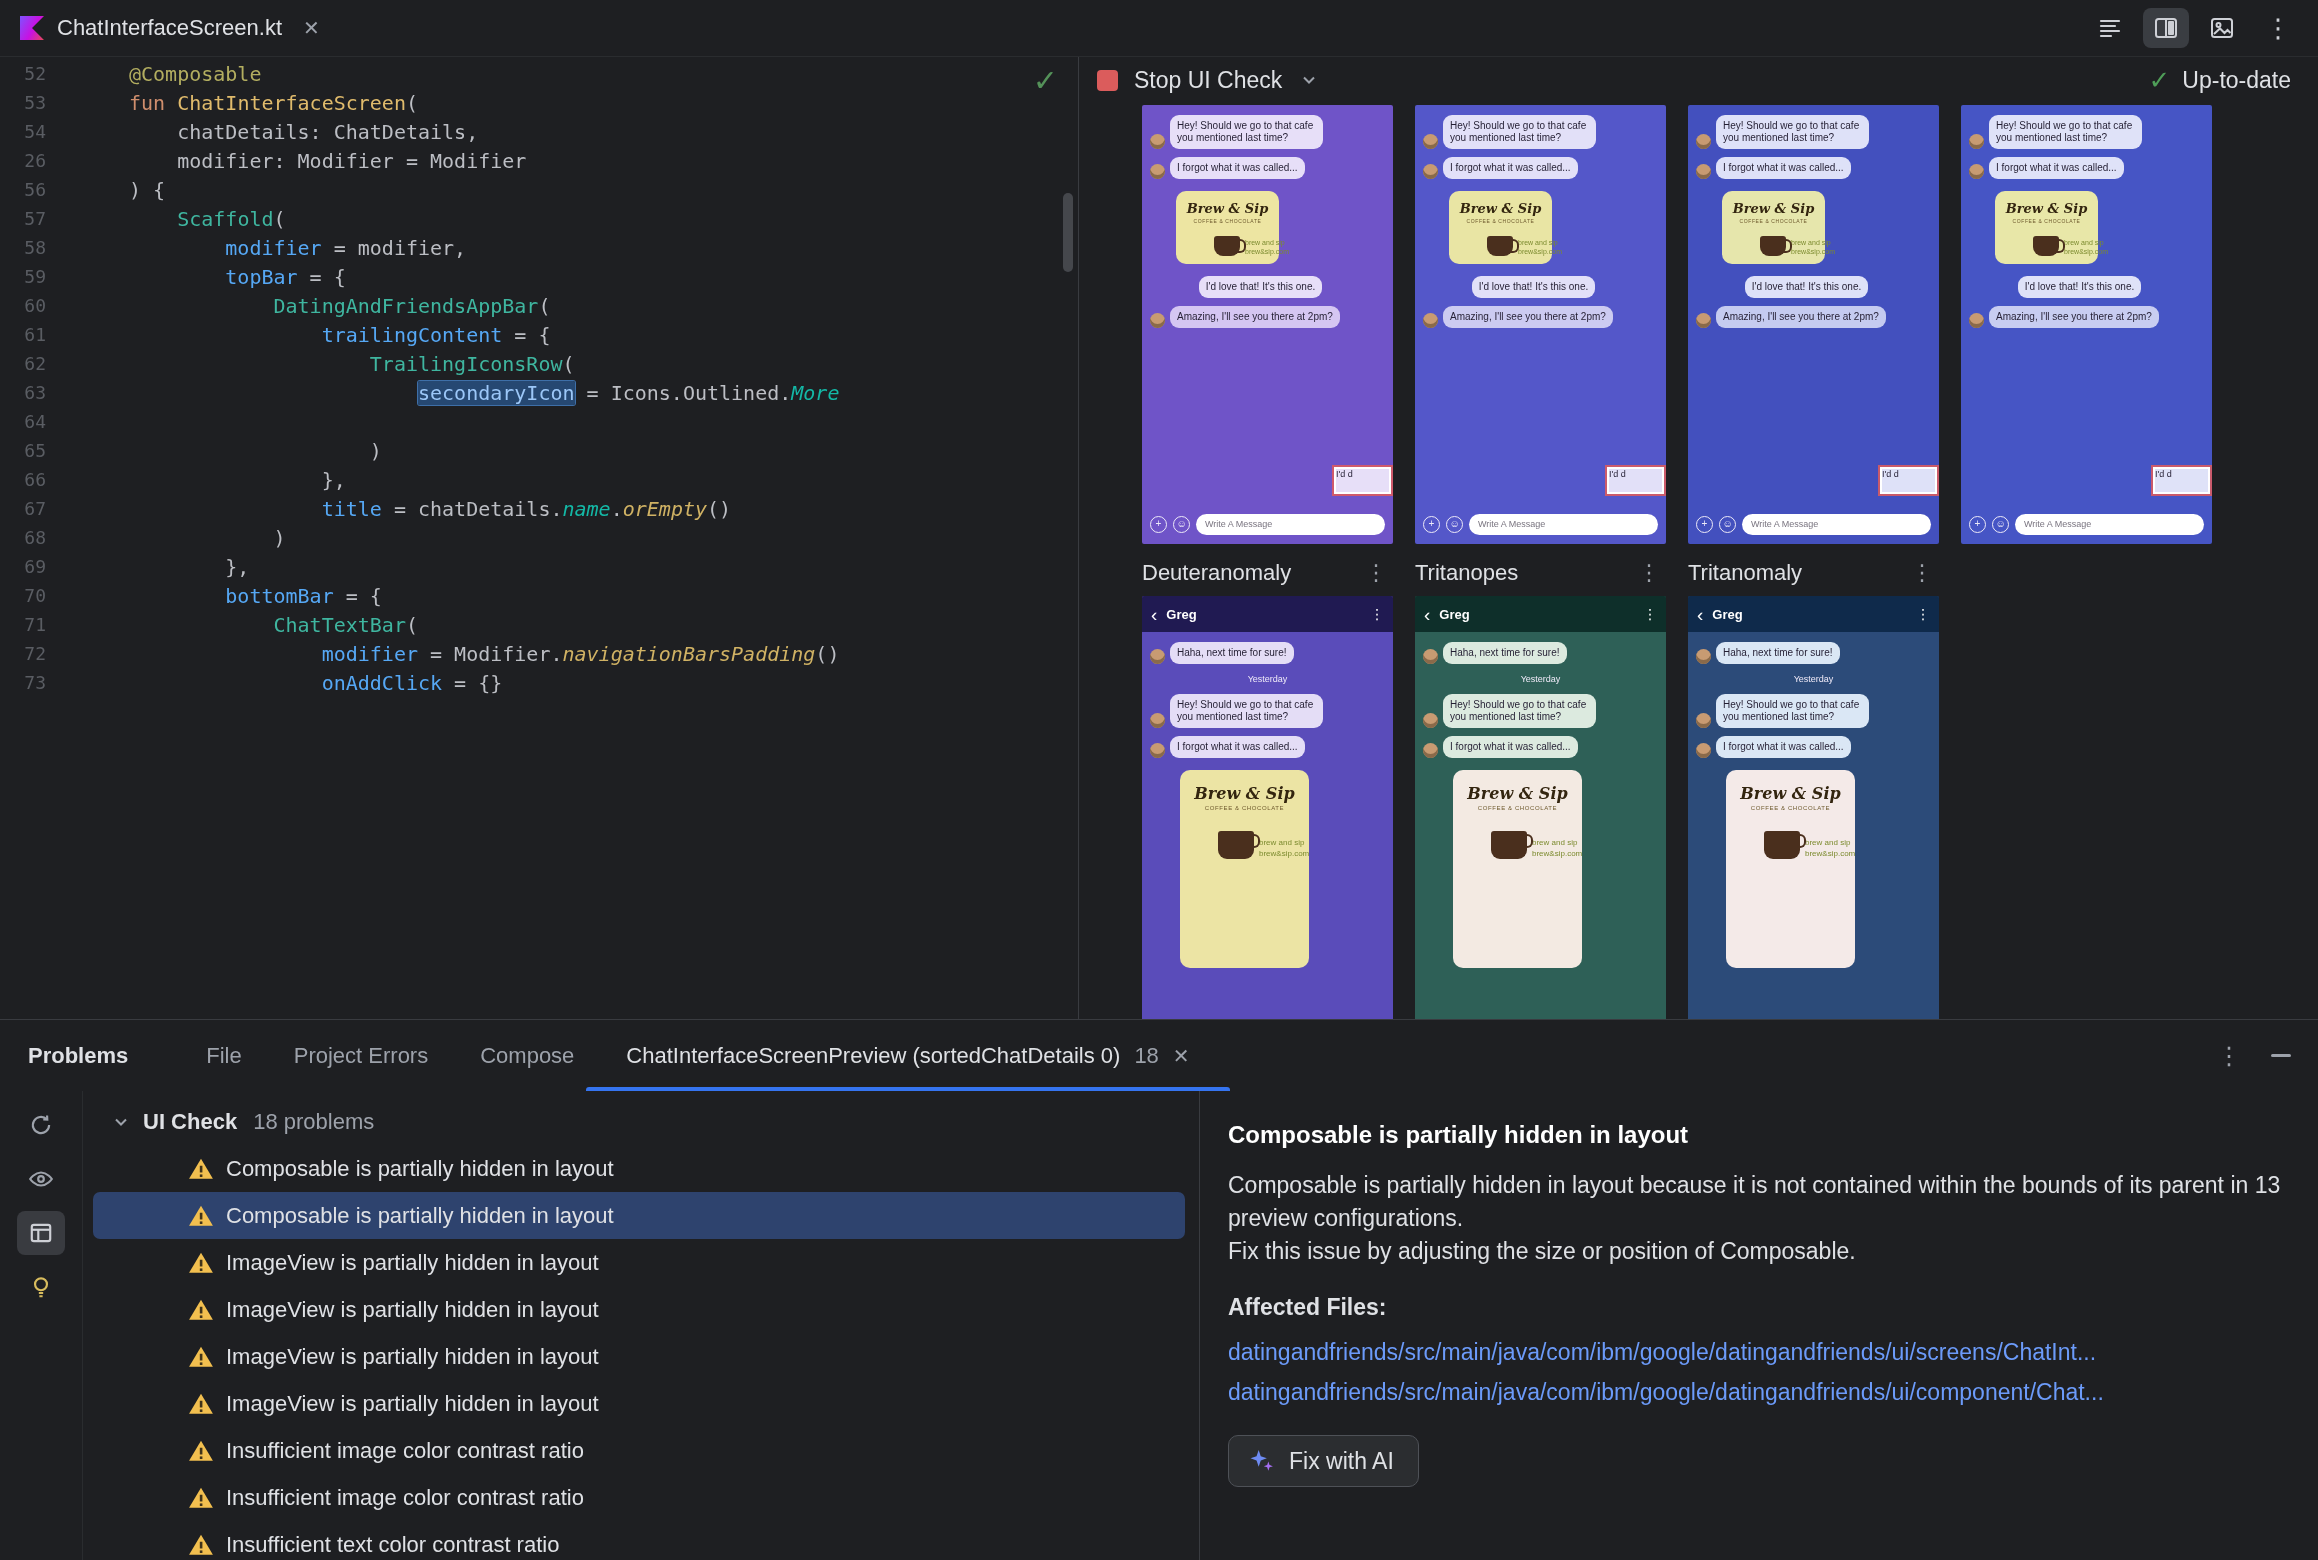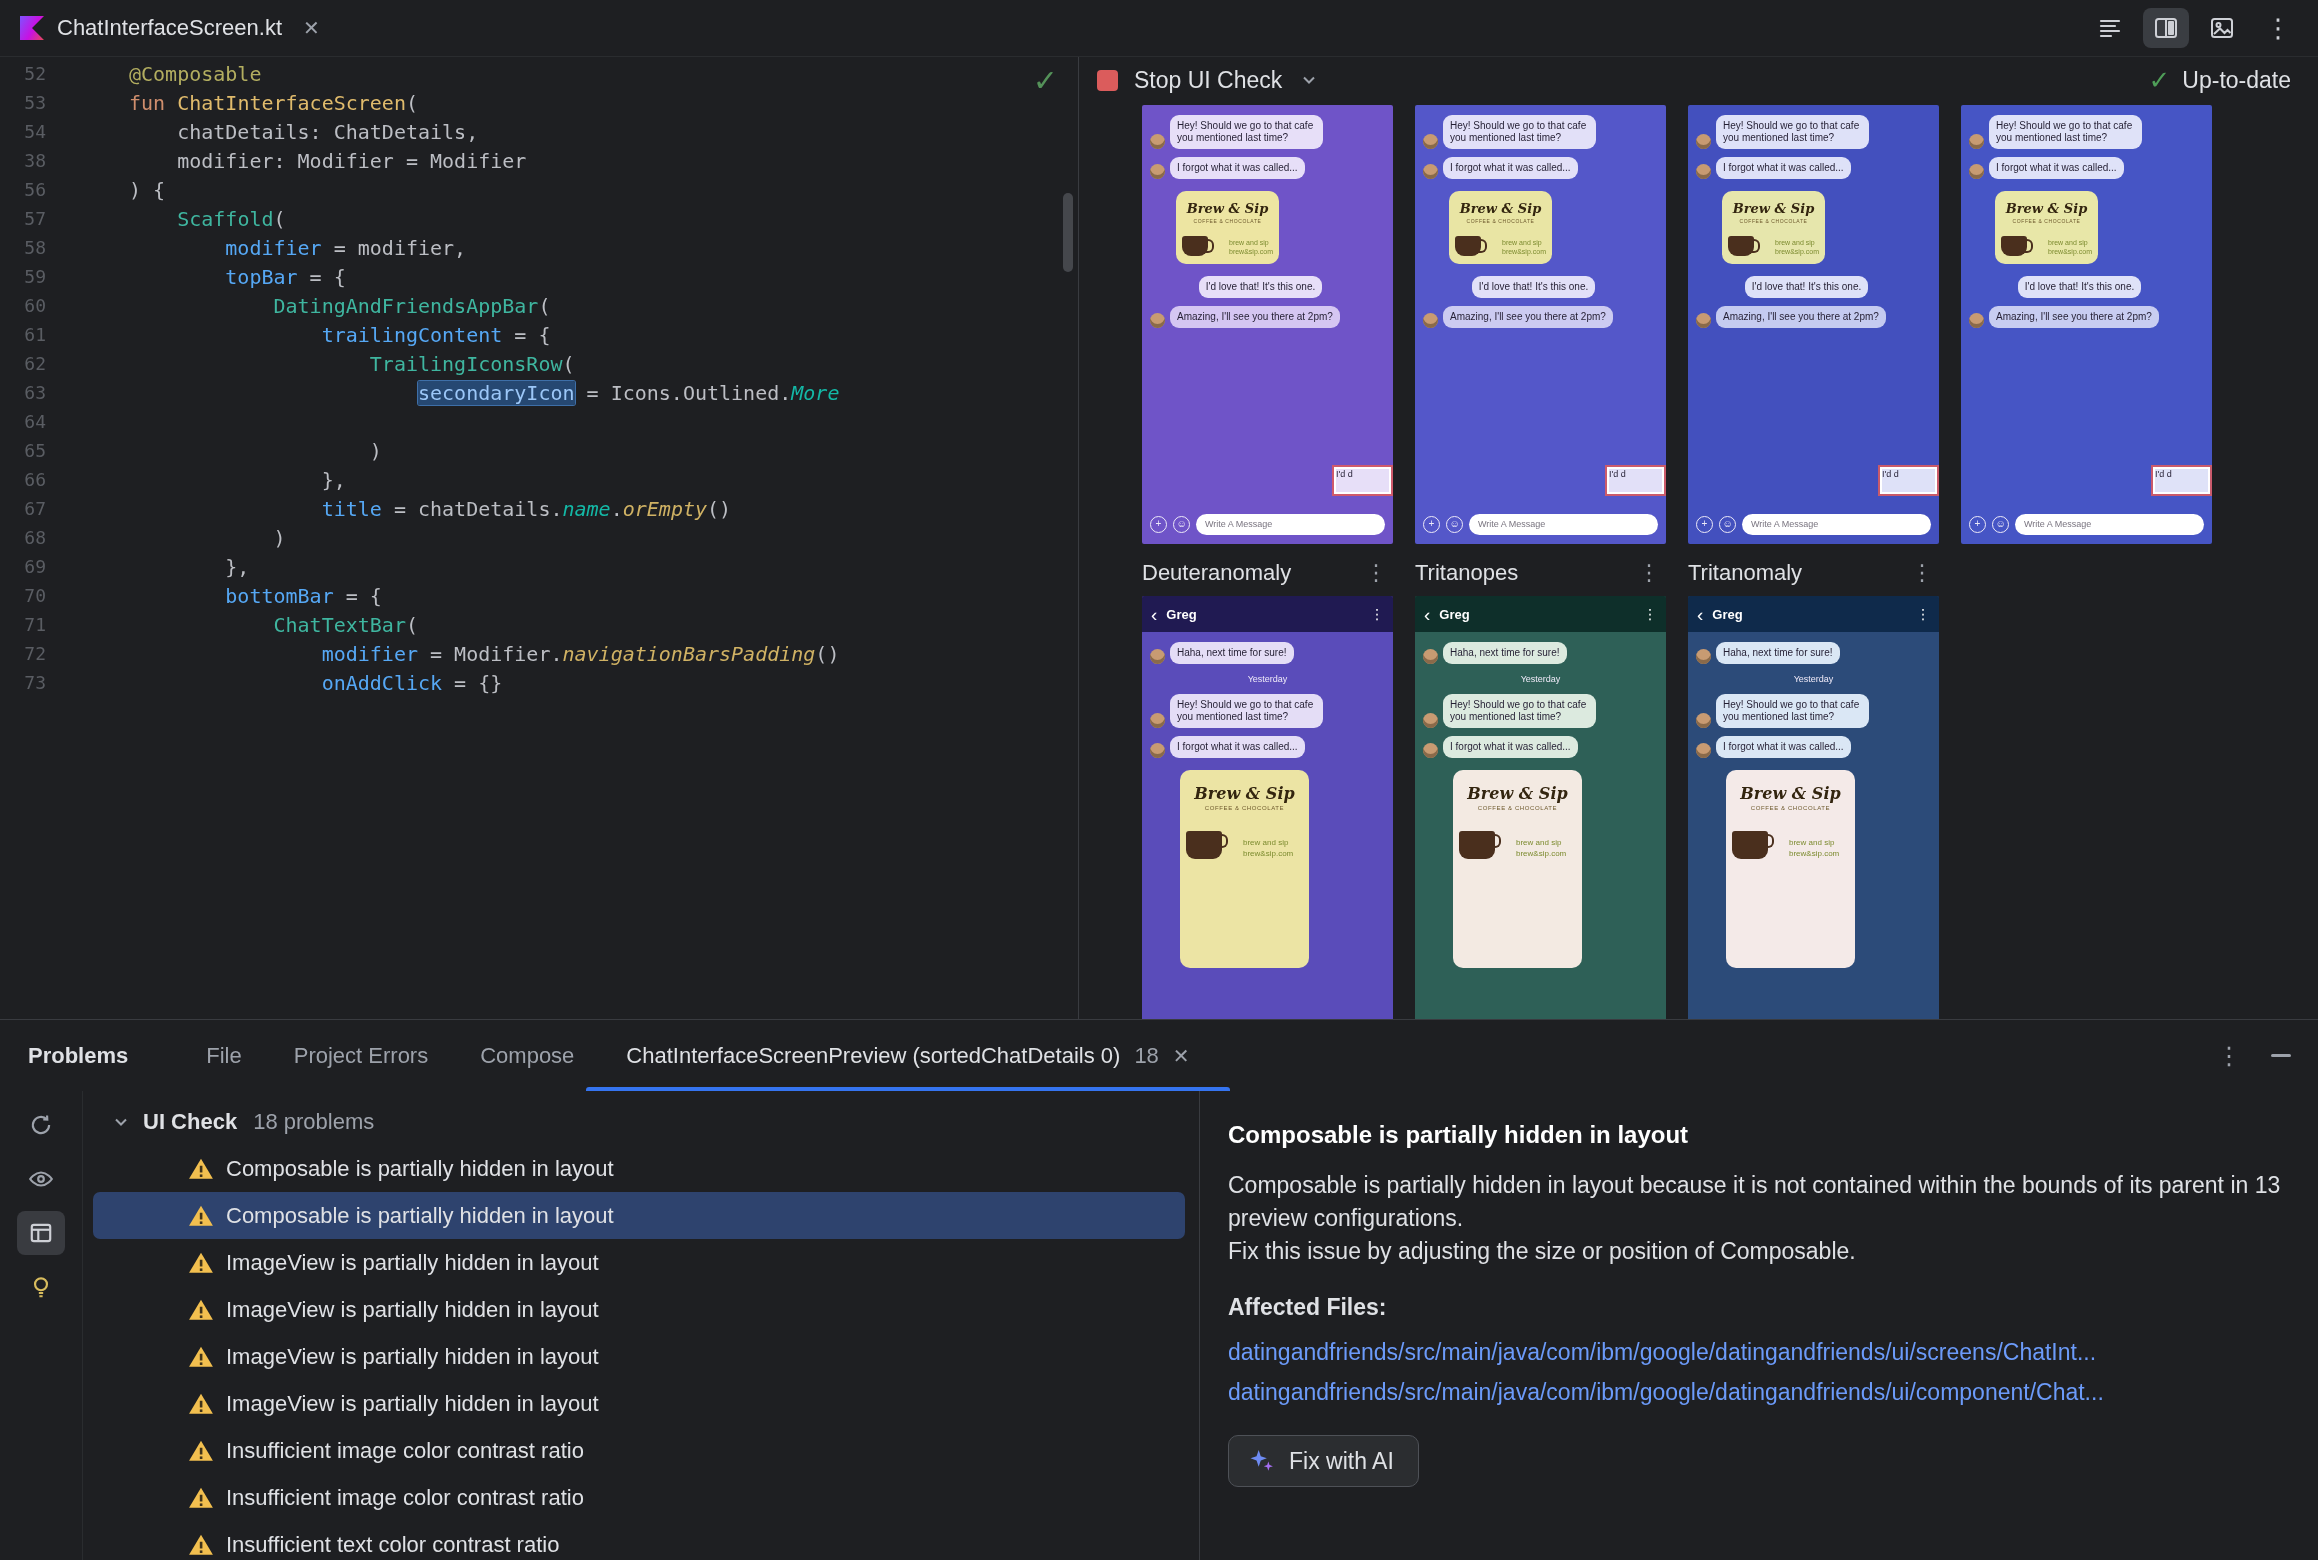--- a/index.html
+++ b/index.html
@@ -67,21 +67,21 @@
   .msgs { padding: 10px 8px 1px; display: flex; flex-direction: column; gap: 8px; }
   .mrow { display: flex; align-items: flex-end; gap: 5px; }
   .mrow.right { justify-content: center; padding-right: 14px; }
   .av { width: 15px; height: 15px; border-radius: 50%; background: #C89B72; box-shadow: inset 0 -4px 0 #8A6A4A; flex: none; }
   .bub { font-size: 10px; line-height: 12px; color: #241F33; padding: 5px 7px; border-radius: 9px; max-width: 178px; }
   .day { text-align: center; font-size: 9px; color: #EFEAF8; margin: 2px 0; }
 
   .brew { width: 103px; margin: 4px 0 4px 26px; border-radius: 10px; padding: 10px 6px 8px; }
   .bt1 { font-family: "DejaVu Serif", serif; font-style: italic; font-weight: bold; font-size: 13px; color: #33250F; text-align: center; }
   .bt2 { font-size: 5px; letter-spacing: 0.6px; color: #6E5A2E; text-align: center; margin-top: 2px; }
-  .bb { display: flex; align-items: flex-end; gap: 21px; margin-top: 12px; }
+  .bb { display: flex; align-items: flex-end; gap: 5px; margin-top: 12px; margin-left: 32px; }
   .cup { width: 26px; height: 20px; background: #4A2F1D; border-radius: 3px 3px 9px 9px; position: relative; flex: none; }
   .cup::after { content: ""; position: absolute; right: -6px; top: 3px; width: 8px; height: 10px; border: 2.5px solid #4A2F1D; border-radius: 0 6px 6px 0; border-left: none; }
   .bl { font-size: 7px; line-height: 9px; color: #7C8B2F; }
   .brew.big { width: 129px; margin-left: 30px; padding-top: 14px; height: 198px; }
   .brew.big .bt1 { font-size: 16px; }
   .brew.big .bt2 { font-size: 6px; }
   .brew.big .bb { margin-top: 20px; }
   .brew.big .cup { width: 36px; height: 28px; }
   .brew.big .bl { font-size: 8px; line-height: 11px; }
 
@@ -180,21 +180,21 @@
     </div>
   </header>
 
   <div class="main">
 
     <section class="editor">
       <div id="code">
           <div class="cl"><span class="ln">52</span><span class="lb"><span class="tok-a">@Composable</span></span></div>
           <div class="cl"><span class="ln">53</span><span class="lb"><span class="tok-k">fun </span><span class="tok-fd">ChatInterfaceScreen</span><span class="tok-t">(</span></span></div>
           <div class="cl"><span class="ln">54</span><span class="lb"><span class="tok-t">    chatDetails: ChatDetails,</span></span></div>
-          <div class="cl"><span class="ln">38</span><span class="lb"><span class="tok-t">    modifier: Modifier = Modifier</span></span></div>
+          <div class="cl"><span class="ln">26</span><span class="lb"><span class="tok-t">    modifier: Modifier = Modifier</span></span></div>
           <div class="cl"><span class="ln">56</span><span class="lb"><span class="tok-t">) {</span></span></div>
           <div class="cl"><span class="ln">57</span><span class="lb"><span class="tok-t">    </span><span class="tok-cc">Scaffold</span><span class="tok-t">(</span></span></div>
           <div class="cl"><span class="ln">58</span><span class="lb"><span class="tok-t">        </span><span class="tok-np">modifier</span><span class="tok-t"> = modifier,</span></span></div>
           <div class="cl"><span class="ln">59</span><span class="lb"><span class="tok-t">        </span><span class="tok-np">topBar</span><span class="tok-t"> = {</span></span></div>
           <div class="cl"><span class="ln">60</span><span class="lb"><span class="tok-t">            </span><span class="tok-cc">DatingAndFriendsAppBar</span><span class="tok-t">(</span></span></div>
           <div class="cl"><span class="ln">61</span><span class="lb"><span class="tok-t">                </span><span class="tok-np">trailingContent</span><span class="tok-t"> = {</span></span></div>
           <div class="cl"><span class="ln">62</span><span class="lb"><span class="tok-t">                    </span><span class="tok-cc">TrailingIconsRow</span><span class="tok-t">(</span></span></div>
           <div class="cl"><span class="ln">63</span><span class="lb"><span class="tok-t">                        </span><span class="tok-sel">secondaryIcon</span><span class="tok-t"> = Icons.Outlined.</span><span class="tok-pi">More</span></span></div>
           <div class="cl"><span class="ln">64</span></div>
           <div class="cl"><span class="ln">65</span><span class="lb"><span class="tok-t">                    )</span></span></div>

